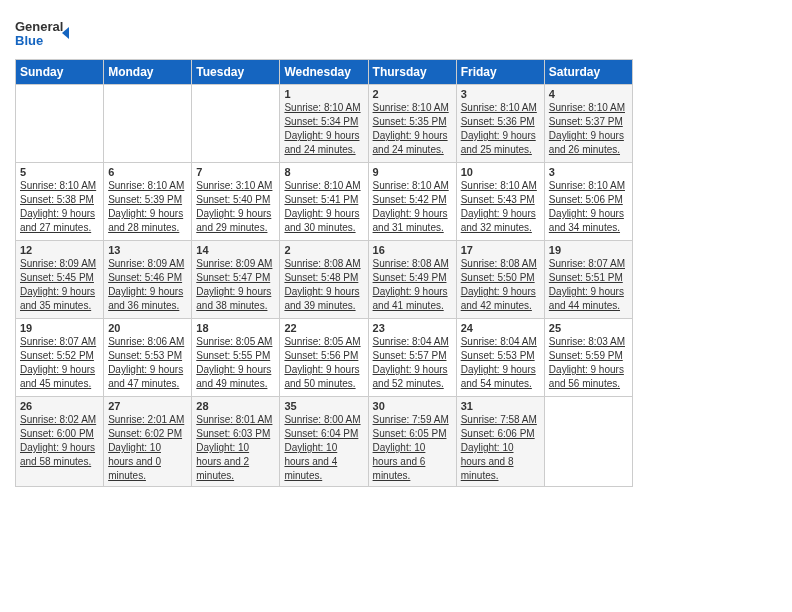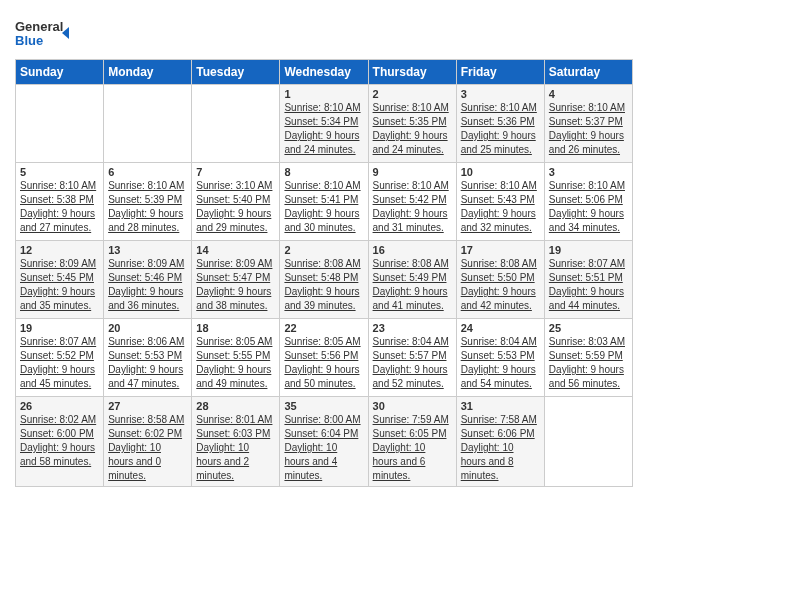--- a/index.html
+++ b/index.html
@@ -300,21 +300,21 @@
         <tr>
           <td>
             <span class="day-num">26</span>
             <div class="day-info">Sunrise: 8:02 AM
 Sunset: 6:00 PM
 Daylight: 9 hours
 and 58 minutes.</div>
           </td>
           <td>
             <span class="day-num">27</span>
-            <div class="day-info">Sunrise: 8:58 AM
+            <div class="day-info">Sunrise: 2:01 AM
 Sunset: 6:02 PM
 Daylight: 10 hours
 and 0 minutes.</div>
           </td>
           <td>
             <span class="day-num">28</span>
             <div class="day-info">Sunrise: 8:01 AM
 Sunset: 6:03 PM
 Daylight: 10 hours
 and 2 minutes.</div>

